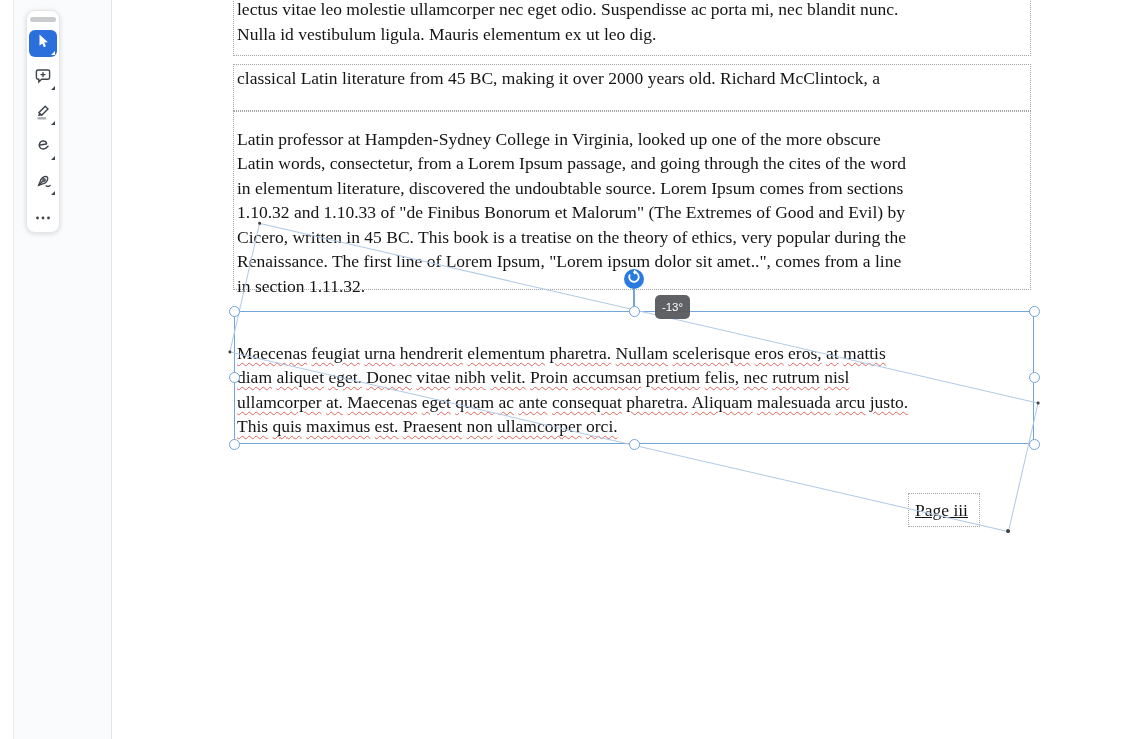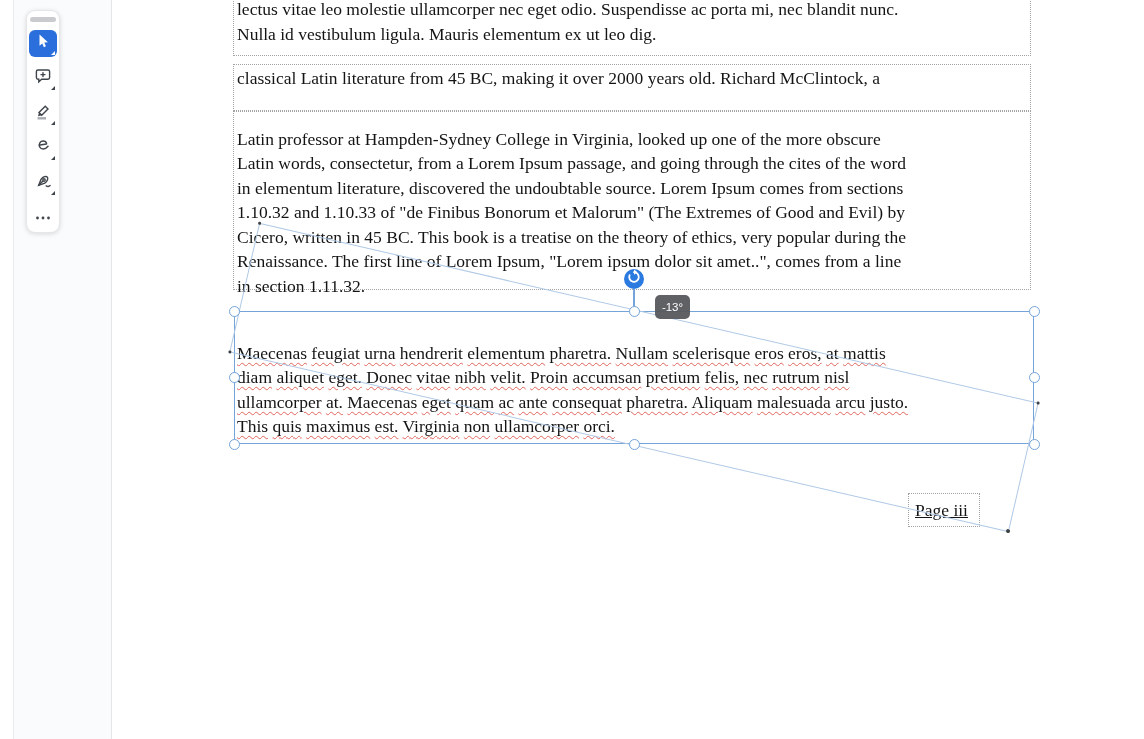--- a/index.html
+++ b/index.html
@@ -172,21 +172,21 @@
     <span class="cdot tr"></span>
     <span class="cdot bl"></span>
     <span class="cdot br"></span>
   </div>
 
   <div class="selbox">
     <div class="txt">
       <div class="tline spell"><span class="w">Maecenas</span> <span class="w">feugiat</span> <span class="w">urna</span> <span class="w">hendrerit</span> <span class="w">elementum</span> <span class="w">pharetra.</span> <span class="w">Nullam</span> <span class="w">scelerisque</span> <span class="w">eros</span> <span class="w">eros,</span> <span class="w">at</span> <span class="w">mattis</span></div>
       <div class="tline spell"><span class="w">diam</span> <span class="w">aliquet</span> <span class="w">eget.</span> <span class="w">Donec</span> <span class="w">vitae</span> <span class="w">nibh</span> <span class="w">velit.</span> <span class="w">Proin</span> <span class="w">accumsan</span> <span class="w">pretium</span> <span class="w">felis,</span> <span class="w">nec</span> <span class="w">rutrum</span> <span class="w">nisl</span></div>
       <div class="tline spell"><span class="w">ullamcorper</span> <span class="w">at.</span> <span class="w">Maecenas</span> <span class="w">eget</span> <span class="w">quam</span> <span class="w">ac</span> <span class="w">ante</span> <span class="w">consequat</span> <span class="w">pharetra.</span> <span class="w">Aliquam</span> <span class="w">malesuada</span> <span class="w">arcu</span> <span class="w">justo.</span></div>
-      <div class="tline spell"><span class="w">This</span> <span class="w">quis</span> <span class="w">maximus</span> <span class="w">est.</span> <span class="w">Virginia</span> <span class="w">non</span> <span class="w">ullamcorper</span> <span class="w">orci.</span></div>
+      <div class="tline spell"><span class="w">This</span> <span class="w">quis</span> <span class="w">maximus</span> <span class="w">est.</span> <span class="w">Praesent</span> <span class="w">non</span> <span class="w">ullamcorper</span> <span class="w">orci.</span></div>
     </div>
   </div>
 
   <div class="handle" style="left:228.5px; top:305.5px;"></div>
   <div class="handle" style="left:628.5px; top:305.5px;"></div>
   <div class="handle" style="left:1028.5px; top:305.5px;"></div>
   <div class="handle" style="left:228.5px; top:372px;"></div>
   <div class="handle" style="left:1028.5px; top:372px;"></div>
   <div class="handle" style="left:228.5px; top:438.5px;"></div>
   <div class="handle" style="left:628.5px; top:438.5px;"></div>

